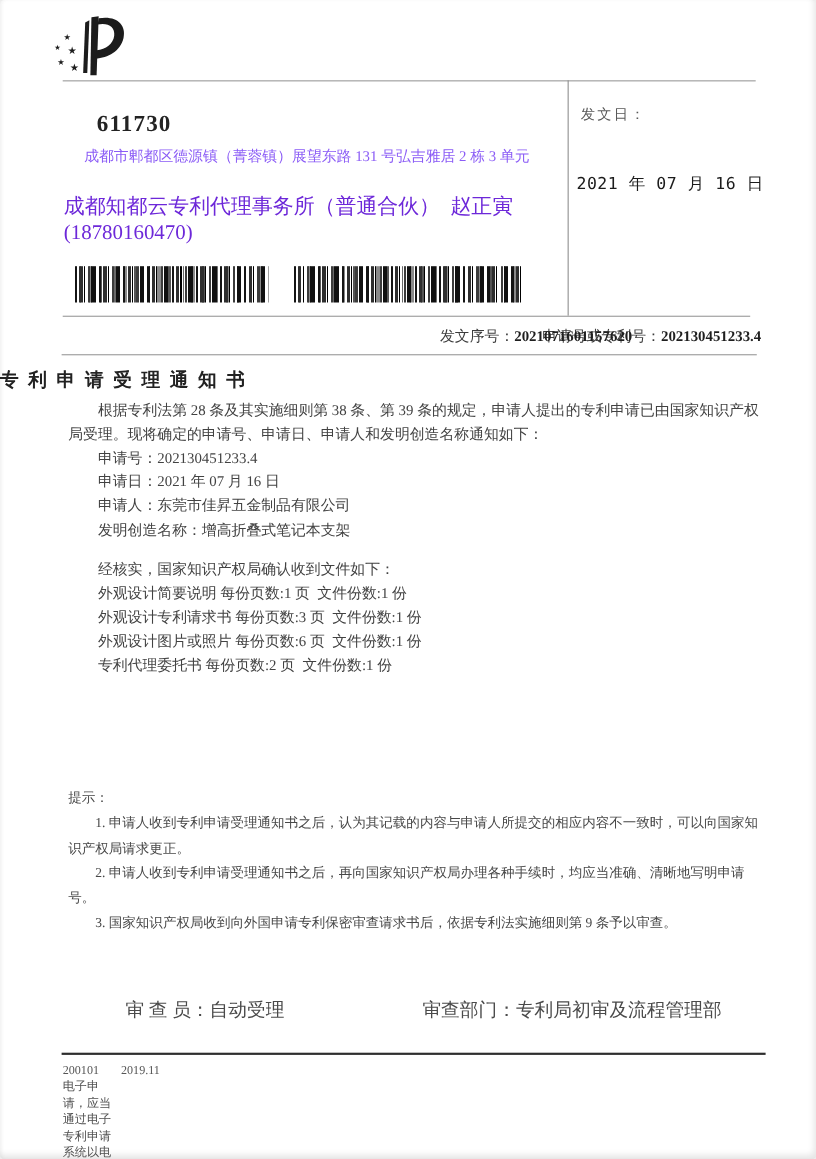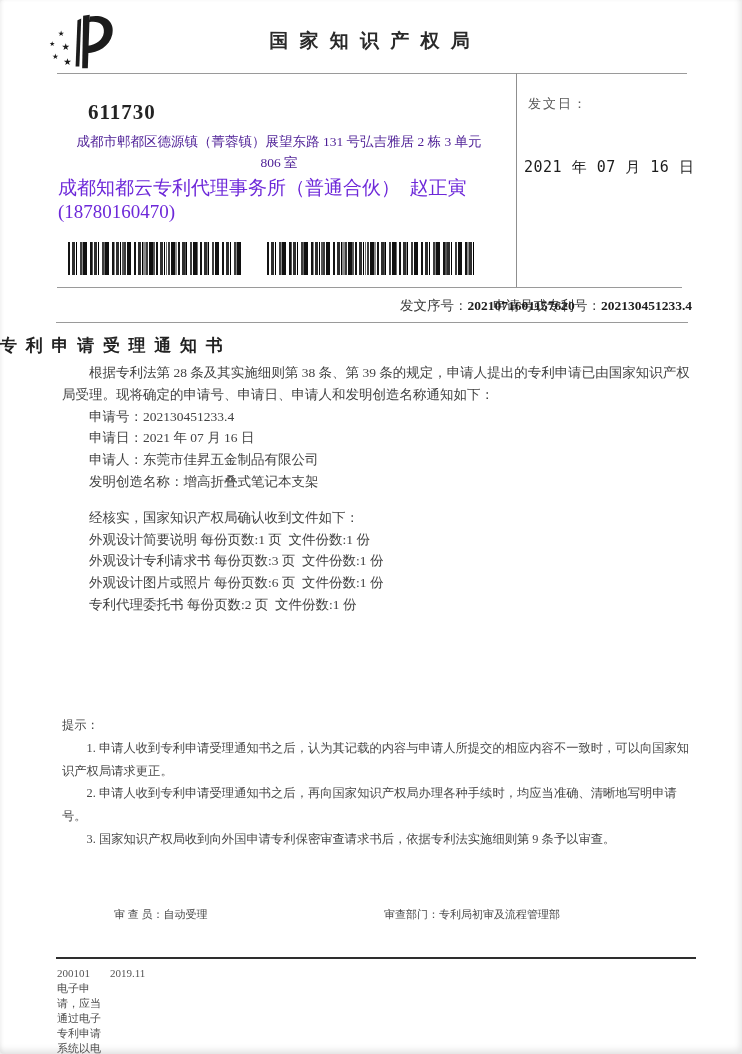--- a/index.html
+++ b/index.html
@@ -18,21 +18,21 @@
     font-size:19px;letter-spacing:3px;color:#2a2a2a;
   }
   .hr{position:absolute;background:#9a9a9a;height:1px;}
   .hr-top{left:57px;top:73px;width:630px;}
   .vline{position:absolute;left:516px;top:73px;width:1px;height:214px;background:#8f8f8f;}
   .hr-box-bottom{left:57px;top:287px;width:625px;}
   .hr-ref{left:56px;top:322px;width:632px;}
   .hr-footer{left:56px;top:957px;width:640px;height:2px;background:#2e2e2e;}
   
   .postal{position:absolute;left:88px;top:100px;font-size:21px;font-weight:700;color:#232323;letter-spacing:1px;}
-  .addr{position:absolute;left:58px;top:131px;width:442px;text-align:center;font-size:13.5px;line-height:21px;color:#4c1d95;}
+  .addr{position:absolute;left:58px;top:131px;width:442px;text-align:center;font-size:13.5px;line-height:21px;color:#8b5cf6;}
   .agency-contact{position:absolute;left:58px;top:175px;width:442px;text-align:left;font-size:19px;color:#6d28d9;}
   
   .issue-label{position:absolute;left:528px;top:95px;font-size:13px;color:#585858;letter-spacing:2px;}
   .issue-value{
     position:absolute;left:524px;top:158px;font-size:15px;color:#1c1c1c;
     font-family:"DejaVu Sans Mono","Liberation Mono",monospace;letter-spacing:.5px;
   }
   
   .barcode{
     position:absolute;top:242px;height:33px;background-color:#fff;
@@ -54,21 +54,21 @@
   }
   
   .body{position:absolute;left:62px;top:362px;width:628px;font-size:13.5px;line-height:21.8px;color:#424242;}
   .body p{margin:0;}
   .indent{text-indent:2em;}
   .received{margin-top:14px;}
   
   .tips{position:absolute;left:62px;top:714px;width:632px;font-size:12.3px;line-height:22.8px;color:#474747;}
   .tips p{margin:0;}
   
-  .signoff{position:absolute;left:62px;top:907px;width:628px;font-size:11px;color:#4a4a4a;}
+  .signoff{position:absolute;left:62px;top:907px;width:628px;font-size:17px;color:#4a4a4a;}
   .examiner{margin-left:52px;}
   .dept{position:absolute;left:322px;top:0;}
   
   .footer{
     position:absolute;left:57px;top:966px;width:648px;
     display:grid;grid-template-columns:53px 1fr;column-gap:0;
     font-size:11px;line-height:15px;color:#4f4f4f;
   }
   .footer .code{color:#555;}
   .footer .ftext{padding-right:6px;}
@@ -83,27 +83,25 @@
       <text x="10" y="28" font-size="8">★</text>
       <text x="1" y="38" font-size="7">★</text>
       <text x="14" y="42" font-size="10">★</text>
       <text x="4" y="52" font-size="8">★</text>
       <text x="16" y="58" font-size="10">★</text>
       <polygon points="31,11 35,9 33,60 29,60"></polygon>
       <polygon points="37,6 44,5 42,62 36,62"></polygon>
       <path d="M44,7 C61,4 71,13 68,26 C65,39 53,45 41,46 L42,38 C51,37 58,32 59,24 C60,15 53,11 43,13 Z"></path>
     </g>
   </svg>
-  <div class="agency-title" data-bind="header.agency_title">国 家 知 识 产 权 局</div>
   <div class="hr hr-top"></div>
 
   <div class="postal" data-bind="recipient.postal_code">611730</div>
   <div class="addr">
     <div data-bind="recipient.address_line1">成都市郫都区德源镇（菁蓉镇）展望东路 131 号弘吉雅居 2 栋 3 单元</div>
-    <div data-bind="recipient.address_line2">806 室</div>
   </div>
   <div class="agency-contact" data-bind="recipient.agency_contact">成都知都云专利代理事务所（普通合伙）  赵正寅(18780160470)</div>
   <div class="barcode barcode-left"></div>
   <div class="barcode barcode-right"></div>
 
   <div class="vline"></div>
   <div class="issue-label" data-bind="issue.date_label">发文日：</div>
   <div class="issue-value" data-bind="issue.date_value">2021 年 07 月 16 日</div>
   <div class="hr hr-box-bottom"></div>
 

